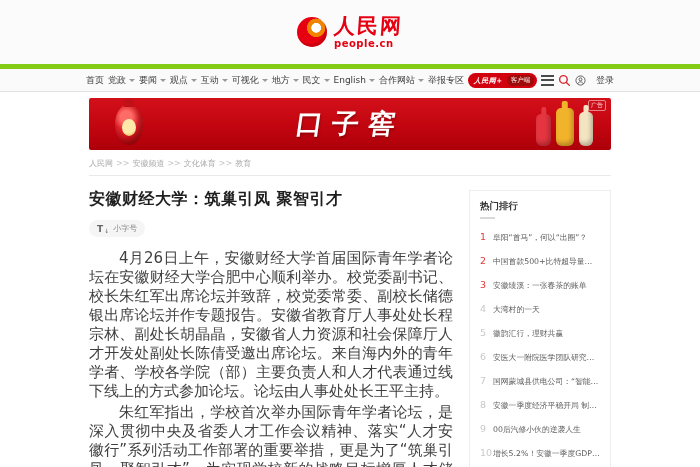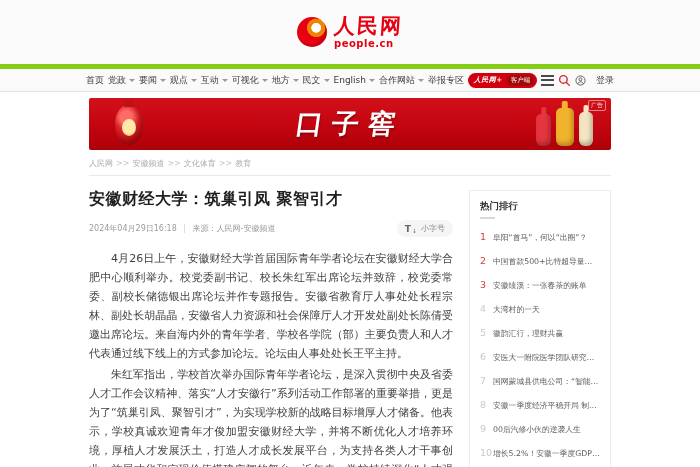--- a/index.html
+++ b/index.html
@@ -14,21 +14,21 @@
     box-shadow: inset -2px -3px 0 rgba(140,0,0,.25); }
   .logo-txt { display: flex; flex-direction: column; line-height: 1; }
   .logo-cn { color: #e60012; font-size: 21px; font-weight: bold; letter-spacing: 2px; transform: skewX(-4deg); }
   .logo-en { color: #e60012; font-size: 10px; font-weight: bold; margin-top: 2px; letter-spacing: .5px; }
 
   
   .navbar { height: 28px; background: #fafafa; border-top: 5px solid #84cc16; border-bottom: 1px solid #e2e2e2; }
   .navbar-inner { width: 528px; height: 100%; margin: 0 auto; display: flex; align-items: center; justify-content: space-between; }
   .nav-item { font-size: 9px; color: #3c3c3c; cursor: pointer; white-space: nowrap; }
   .caret { display: inline-block; width: 0; height: 0; border-left: 3px solid transparent; border-right: 3px solid transparent; border-top: 3.5px solid #9a9a9a; margin-left: 3px; vertical-align: 1px; }
-  .app-badge { display: inline-flex; align-items: center; background: #d2000f; border-radius: 8px; padding: 2px 3px 2px 6px; color: #fff; cursor: pointer; }
+  .app-badge { display: inline-flex; align-items: flex-end; background: #d2000f; border-radius: 8px; padding: 2px 3px 2px 6px; color: #fff; cursor: pointer; }
   .badge-logo { font-size: 7px; font-weight: bold; font-style: italic; letter-spacing: .5px; }
   .badge-pill { background: #9e0a0a; border-radius: 7px; font-size: 6.5px; padding: 1px 4px; margin-left: 4px; white-space: nowrap; }
   .burger { width: 13px; height: 11px; cursor: pointer;
     background: linear-gradient(#4a4a4a 0 2px, transparent 2px 4.5px, #4a4a4a 4.5px 6.5px, transparent 6.5px 9px, #4a4a4a 9px 11px); }
   .icon-btn { display: inline-flex; align-items: center; cursor: pointer; }
   .login { display: inline-flex; align-items: center; gap: 10px; font-size: 9px; color: #444; cursor: pointer; }
 
   
   .banner { width: 522px; height: 52px; margin: 6px auto 0; position: relative; overflow: hidden; cursor: pointer;
     background: linear-gradient(180deg, #d2101a 0%, #c20510 55%, #ad0009 100%); border-radius: 2px;
@@ -56,21 +56,21 @@
   .main { width: 522px; margin: 0 auto; display: flex; gap: 16px; }
   .article { flex: 1; min-width: 0; }
   .article-title { margin-top: 13px; font-size: 16px; font-weight: bold; color: #1f1f1f; letter-spacing: .5px; }
   .meta-row { margin-top: 10px; display: flex; align-items: center; justify-content: space-between; }
   .meta-left { font-size: 8px; color: #9b9b9b; }
   .meta-sep { margin: 0 4px; color: #cfcfcf; }
   .font-pill { display: inline-flex; align-items: center; background: #f5f5f5; border-radius: 10px; padding: 3px 8px; color: #8a8a8a; font-size: 8px; cursor: pointer; }
   .tt { font-size: 9px; color: #666; margin-right: 1px; font-weight: bold; }
   .tt-arrow { font-size: 6px; color: #666; margin-right: 4px; align-self: flex-end; }
   .article-body { margin-top: 12px; }
-  .para { font-size: 11px; line-height: 19px; color: #3f3f3f; text-align: justify; text-indent: 2em; margin-bottom: 2px; }
+  .para { font-size: 15px; line-height: 19px; color: #3f3f3f; text-align: justify; text-indent: 2em; margin-bottom: 2px; }
 
   
   .hot-box { width: 142px; flex: none; align-self: flex-start; margin-top: 14px; border: 1px solid #ededed; background: #fff; padding: 9px 10px 11px; }
   .hot-title { font-size: 9.5px; font-weight: bold; color: #333; }
   .hot-title-bar { width: 15px; height: 2px; background: #d8d8d8; margin-top: 4px; }
   .hot-item { display: flex; align-items: baseline; margin-top: 12px; cursor: pointer; }
   .rank { flex: none; width: 13px; font-size: 9.5px; color: #c9c9c9; }
   .rank.top { color: #e23a3a; }
   .hot-text { font-size: 7.8px; color: #5d5d5d; white-space: nowrap; overflow: hidden; text-overflow: ellipsis; }
 </style>
@@ -126,25 +126,20 @@
   </div>
 
   <div class="crumb-row"><span class="crumb-part">人民网</span><span class="crumb-sep">&gt;&gt;</span><span class="crumb-part">安徽频道</span><span class="crumb-sep">&gt;&gt;</span><span class="crumb-part">文化体育</span><span class="crumb-sep">&gt;&gt;</span><span class="crumb-part">教育</span></div>
   <div class="rule"></div>
 
   <div class="main">
 
     <article class="article">
       <h1 class="article-title">安徽财经大学：筑巢引凤 聚智引才</h1>
       <div class="meta-row">
-        <span class="meta-left">
-          <span>2024年04月29日16:18</span>
-          <span class="meta-sep">|</span>
-          <span>来源：</span><span>人民网-安徽频道</span>
-        </span>
         <span class="font-pill">
           <span class="tt">T</span>
           <span class="tt-arrow">↓</span>
           <span>小字号</span>
         </span>
       </div>
       <div class="article-body">
           <p class="para">4月26日上午，安徽财经大学首届国际青年学者论坛在安徽财经大学合肥中心顺利举办。校党委副书记、校长朱红军出席论坛并致辞，校党委常委、副校长储德银出席论坛并作专题报告。安徽省教育厅人事处处长程宗林、副处长胡晶晶，安徽省人力资源和社会保障厅人才开发处副处长陈倩受邀出席论坛。来自海内外的青年学者、学校各学院（部）主要负责人和人才代表通过线下线上的方式参加论坛。论坛由人事处处长王平主持。</p>
           <p class="para">朱红军指出，学校首次举办国际青年学者论坛，是深入贯彻中央及省委人才工作会议精神、落实“人才安徽行”系列活动工作部署的重要举措，更是为了“筑巢引凤、聚智引才”，为实现学校新的战略目标增厚人才储备。他表示，学校真诚欢迎青年才俊加盟安徽财经大学，并将不断优化人才培养环境，厚植人才发展沃土，打造人才成长发展平台，为支持各类人才干事创业、施展才华和实现价值搭建广阔的舞台。近年来，学校持续深化“人才强校”主战略，以开放的视野引才、聚才、用才，主动融入长三角一体化发展、安徽省“三地一区”建设、皖北振兴和合肥综合性国家科学中心建设。今后，学校将加强人才战略布局，在“有激励的职称评审机制、有约束的岗位考核机制和有弹性的薪酬分配机制”人事工作方针指引下，坚持“有制度、有创新、有温情”的人事工作原则，积极优化人才队伍发展支持系统，创新人才培养机制，加强各种支持措施，为青年人才提供良好的发展平台和机会。</p>
         </div>

